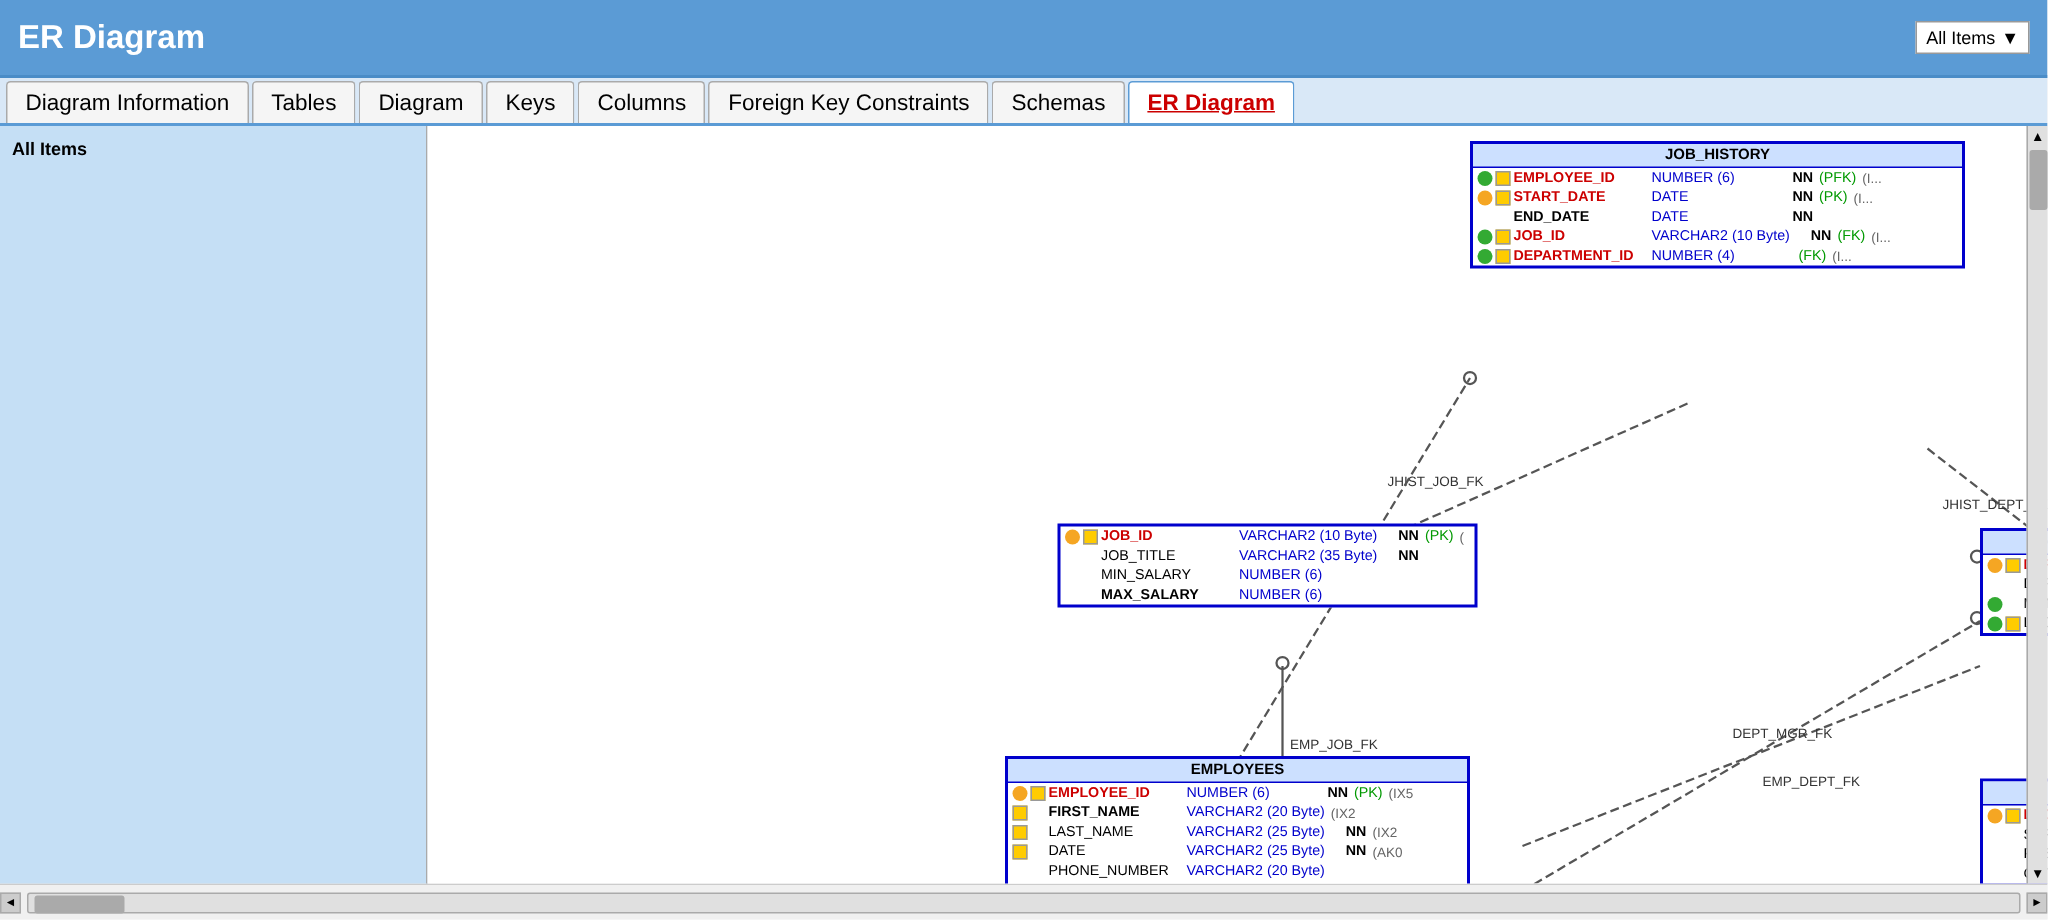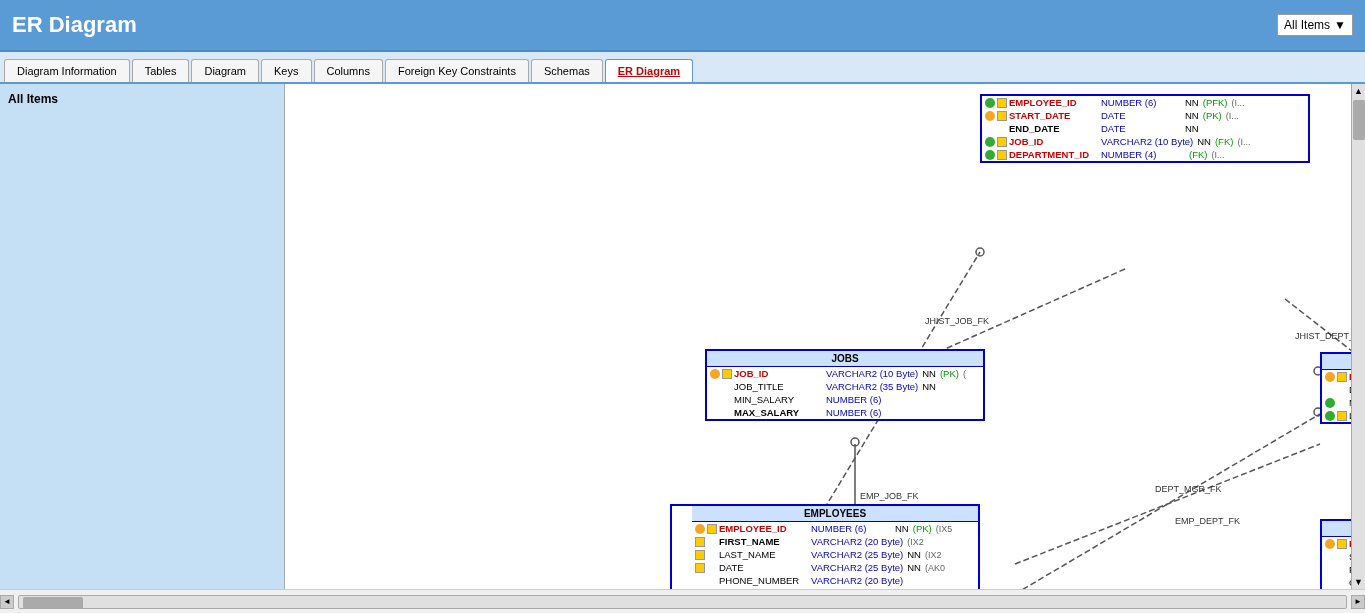--- a/index.html
+++ b/index.html
@@ -39,21 +39,21 @@
       align-items: flex-end;
       padding: 0 4px;
       border-bottom: 2px solid #5b9bd5;
     }
     .tab {
       padding: 5px 12px;
       border: 1px solid #aaa;
       border-bottom: none;
       background: #f5f5f5;
       cursor: pointer;
-      font-size: 11px;
+      font-size: 15px;
       margin-right: 2px;
       color: #cc0000;
       border-radius: 3px 3px 0 0;
     }
     .tab.active {
       background: white;
       color: #cc0000;
       font-weight: bold;
       border-color: #5b9bd5;
       text-decoration: underline;
@@ -126,21 +126,21 @@
     }
     .icon-green {
       width: 10px; height: 10px;
       background: #33aa33;
       border-radius: 50%;
       flex-shrink: 0;
       display: inline-block;
     }
     .field-name { color: #cc0000; font-weight: bold; min-width: 90px; }
     .field-type { color: #0000cc; min-width: 80px; }
-    .field-nn { color: #000; margin-left: 2px; }
+    .field-nn { color: #000; margin-left: 12px; font-weight: bold; }
     .field-key { color: #009900; margin-left: 2px; }
     .field-idx { color: #666; margin-left: 2px; font-size: 9px; }
 
     
     #connector-layer {
       position: absolute;
       top: 0; left: 0;
       width: 100%; height: 100%;
       pointer-events: none;
     }
@@ -251,20 +251,21 @@
       <line x1="570" y1="435" x2="570" y2="445" stroke="#555" stroke-width="1.5"></line>
 
       <circle cx="570" cy="358" r="4" fill="none" stroke="#555" stroke-width="1.5"></circle>
 
       <circle cx="695" cy="168" r="4" fill="none" stroke="#555" stroke-width="1.5"></circle>
 
       <line x1="530" y1="440" x2="695" y2="168" stroke="#555" stroke-width="1.5" stroke-dasharray="6,3"></line>
     </svg>
 
     <div class="er-table" style="left:695px; top:10px; min-width:330px;">
+      <div class="er-table-header">JOB_HISTORY</div>
       <div class="er-table-row">
         <span class="icon-green"></span>
         <span class="icon-col"></span>
         <span class="field-name">EMPLOYEE_ID</span>
         <span class="field-type">NUMBER (6)</span>
         <span class="field-nn">NN</span>
         <span class="field-key">(PFK)</span>
         <span class="field-idx">(I...</span>
       </div>
       <div class="er-table-row">
@@ -297,21 +298,20 @@
         <span class="icon-col"></span>
         <span class="field-name">DEPARTMENT_ID</span>
         <span class="field-type">NUMBER (4)</span>
         <span class="field-nn"></span>
         <span class="field-key">(FK)</span>
         <span class="field-idx">(I...</span>
       </div>
     </div>
 
     <div class="er-table" style="left:420px; top:265px; min-width:280px;">
-      <div class="er-table-header">JOBS</div>
       <div class="er-table-row">
         <span class="icon-key"></span>
         <span class="icon-col"></span>
         <span class="field-name">JOB_ID</span>
         <span class="field-type">VARCHAR2 (10 Byte)</span>
         <span class="field-nn">NN</span>
         <span class="field-key">(PK)</span>
         <span class="field-idx">(</span>
       </div>
       <div class="er-table-row">
@@ -328,21 +328,21 @@
         <span class="field-type">NUMBER (6)</span>
       </div>
       <div class="er-table-row">
         <span style="width:10px;display:inline-block"></span>
         <span style="width:10px;display:inline-block"></span>
         <span class="field-name" style="color:#000;font-weight:bold">MAX_SALARY</span>
         <span class="field-type">NUMBER (6)</span>
       </div>
     </div>
 
-    <div class="er-table" style="left:385px; top:420px; min-width:310px;padding-left:20px;">
+    <div class="er-table" style="left:385px; top:420px; min-width:310px;">
       <div class="er-table-header">EMPLOYEES</div>
       <div class="er-table-row">
         <span class="icon-key"></span>
         <span class="icon-col"></span>
         <span class="field-name">EMPLOYEE_ID</span>
         <span class="field-type">NUMBER (6)</span>
         <span class="field-nn">NN</span>
         <span class="field-key">(PK)</span>
         <span class="field-idx">(IX5</span>
       </div>

